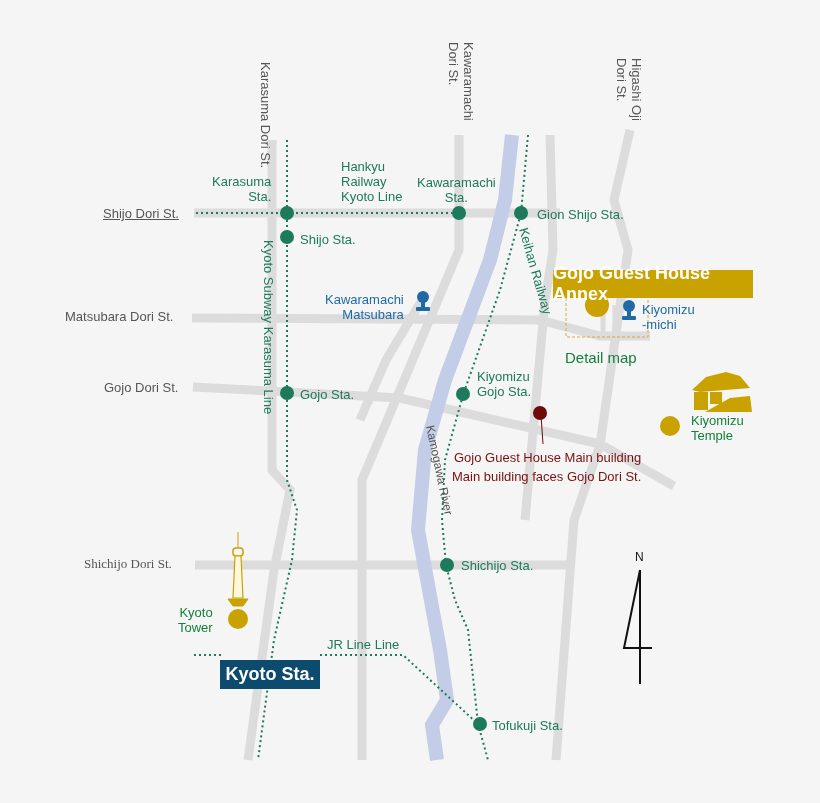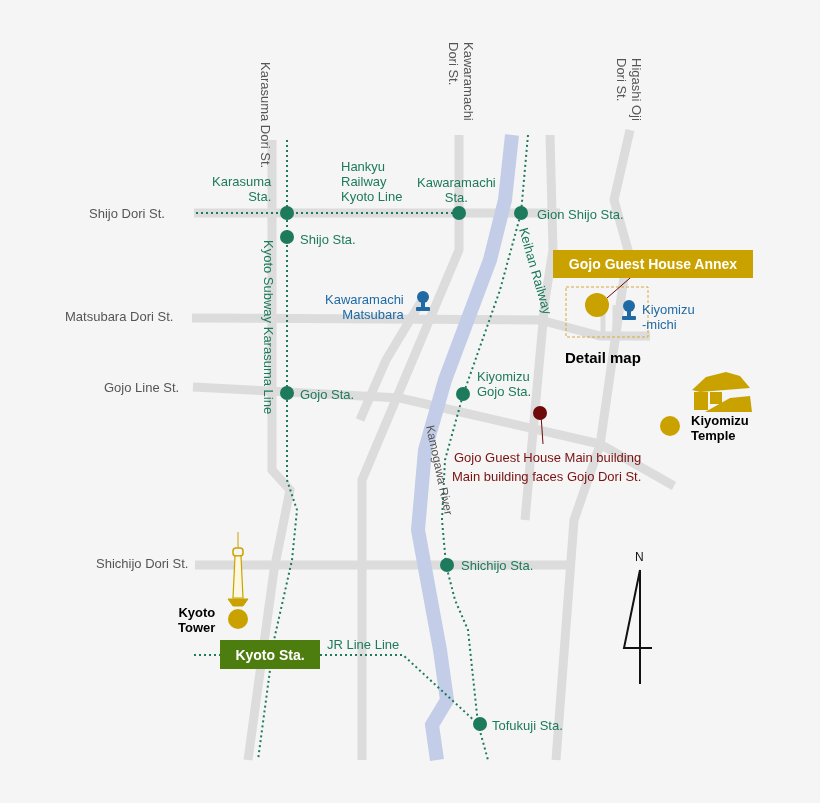--- a/index.html
+++ b/index.html
@@ -3,26 +3,26 @@
 <meta charset="utf-8">
 <style>
   html, body { margin: 0; padding: 0; background: #f5f5f5; }
   body { width: 820px; height: 803px; position: relative; overflow: hidden;
          font-family: "Liberation Sans", "DejaVu Sans", sans-serif; }
   #map { position: absolute; left: 0; top: 0; width: 820px; height: 803px; }
   .lbl { position: absolute; font-size: 13px; line-height: 15px; white-space: nowrap; }
   .street { color: #555555; }
   .station { color: #1d7a5c; }
   .bus { color: #1f6aa5; }
-  .gold { color: #000000; font-weight: bold; }
+  .gold { color: #15803d; font-weight: normal; }
   .maroon { color: #7a1010; }
   .vert { writing-mode: vertical-rl; }
   .right { text-align: right; }
-  .box { position: absolute; color: #ffffff; font-weight: bold; font-size: 14px;
-         display: flex; align-items: center; justify-content: center; }
+  .box { position: absolute; color: #ffffff; font-weight: bold; font-size: 18px;
+         display: flex; align-items: center; justify-content: center; margin-top: 20px; }
 </style>
 </head>
 <body>
 
 <svg id="map" width="820" height="803" viewBox="0 0 820 803">
 
   <g stroke="#dcdcdc" stroke-width="9" fill="none" stroke-linecap="butt">
 
     <line x1="194" y1="213" x2="560" y2="213"></line>
 
@@ -109,24 +109,24 @@
 
   <g stroke="#111" stroke-width="2" fill="none">
     <line x1="640" y1="570" x2="640" y2="684"></line>
     <polyline points="640,570 624,648 652,648"></polyline>
   </g>
 </svg>
 
 <div class="lbl street vert" style="left:258px;top:62px;font-size:13px;">Karasuma Dori St.</div>
 <div class="lbl street vert" style="left:446px;top:42px;font-size:13px;width:30px;white-space:normal;height:90px;">Kawaramachi Dori St.</div>
 <div class="lbl street vert" style="left:614px;top:58px;font-size:13px;width:30px;white-space:normal;height:72px;">Higashi Oji Dori St.</div>
-<div class="lbl street" style="left:89px;top:206px;">Shijo Dori St.</div>
+<div class="lbl street" style="left:103px;top:206px;text-decoration:underline;">Shijo Dori St.</div>
 <div class="lbl street" style="left:65px;top:309px;">Matsubara Dori St.</div>
-<div class="lbl street" style="left:104px;top:380px;">Gojo Line St.</div>
-<div class="lbl street" style="left:96px;top:556px;">Shichijo Dori St.</div>
+<div class="lbl street" style="left:104px;top:380px;">Gojo Dori St.</div>
+<div class="lbl street" style="left:84px;top:556px;font-family:Liberation Serif, serif;">Shichijo Dori St.</div>
 
 <div class="lbl station" style="left:330px;top:159px;white-space:pre;margin-left:11px;">Hankyu
 Railway
 Kyoto Line</div>
 <div class="lbl station vert" style="left:516px;top:230px;transform:rotate(-16deg);transform-origin:top left;">Keihan Railway</div>
 <div class="lbl station vert" style="left:261px;top:240px;">Kyoto Subway Karasuma Line</div>
 <div class="lbl station" style="left:327px;top:637px;">JR Line Line</div>
 <div class="lbl street vert" style="left:422px;top:427px;transform:rotate(-12deg);transform-origin:top left;font-size:12px;">Kamogawa River</div>
 
 <div class="lbl station right" style="left:212px;top:174px;white-space:pre;">Karasuma
@@ -134,21 +134,21 @@
 <div class="lbl station" style="left:417px;top:175px;white-space:pre;text-align:center;">Kawaramachi
 Sta.</div>
 <div class="lbl station" style="left:537px;top:207px;">Gion Shijo Sta.</div>
 <div class="lbl station" style="left:300px;top:232px;">Shijo Sta.</div>
 <div class="lbl station" style="left:300px;top:387px;">Gojo Sta.</div>
 <div class="lbl station" style="left:477px;top:369px;white-space:pre;">Kiyomizu
 Gojo Sta.</div>
 <div class="lbl station" style="left:461px;top:558px;">Shichijo Sta.</div>
 <div class="lbl station" style="left:492px;top:718px;text-align:right;">Tofukuji Sta.</div>
 
-<div class="box" style="left:220px;top:640px;width:100px;height:29px;background:#4d7c0f;">Kyoto Sta.</div>
+<div class="box" style="left:220px;top:640px;width:100px;height:29px;background:#0c4a6e;">Kyoto Sta.</div>
 
 <div class="lbl bus right" style="left:325px;top:292px;white-space:pre;">Kawaramachi
 Matsubara</div>
 <div class="lbl bus" style="left:642px;top:302px;white-space:pre;">Kiyomizu
 -michi</div>
 
 <div class="box" style="left:553px;top:250px;width:200px;height:28px;background:#c9a200;">Gojo Guest House Annex</div>
 <div class="lbl gold" style="left:565px;top:350px;font-size:15px;">Detail map</div>
 <div class="lbl gold" style="left:691px;top:413px;white-space:pre;">Kiyomizu
 Temple</div>

